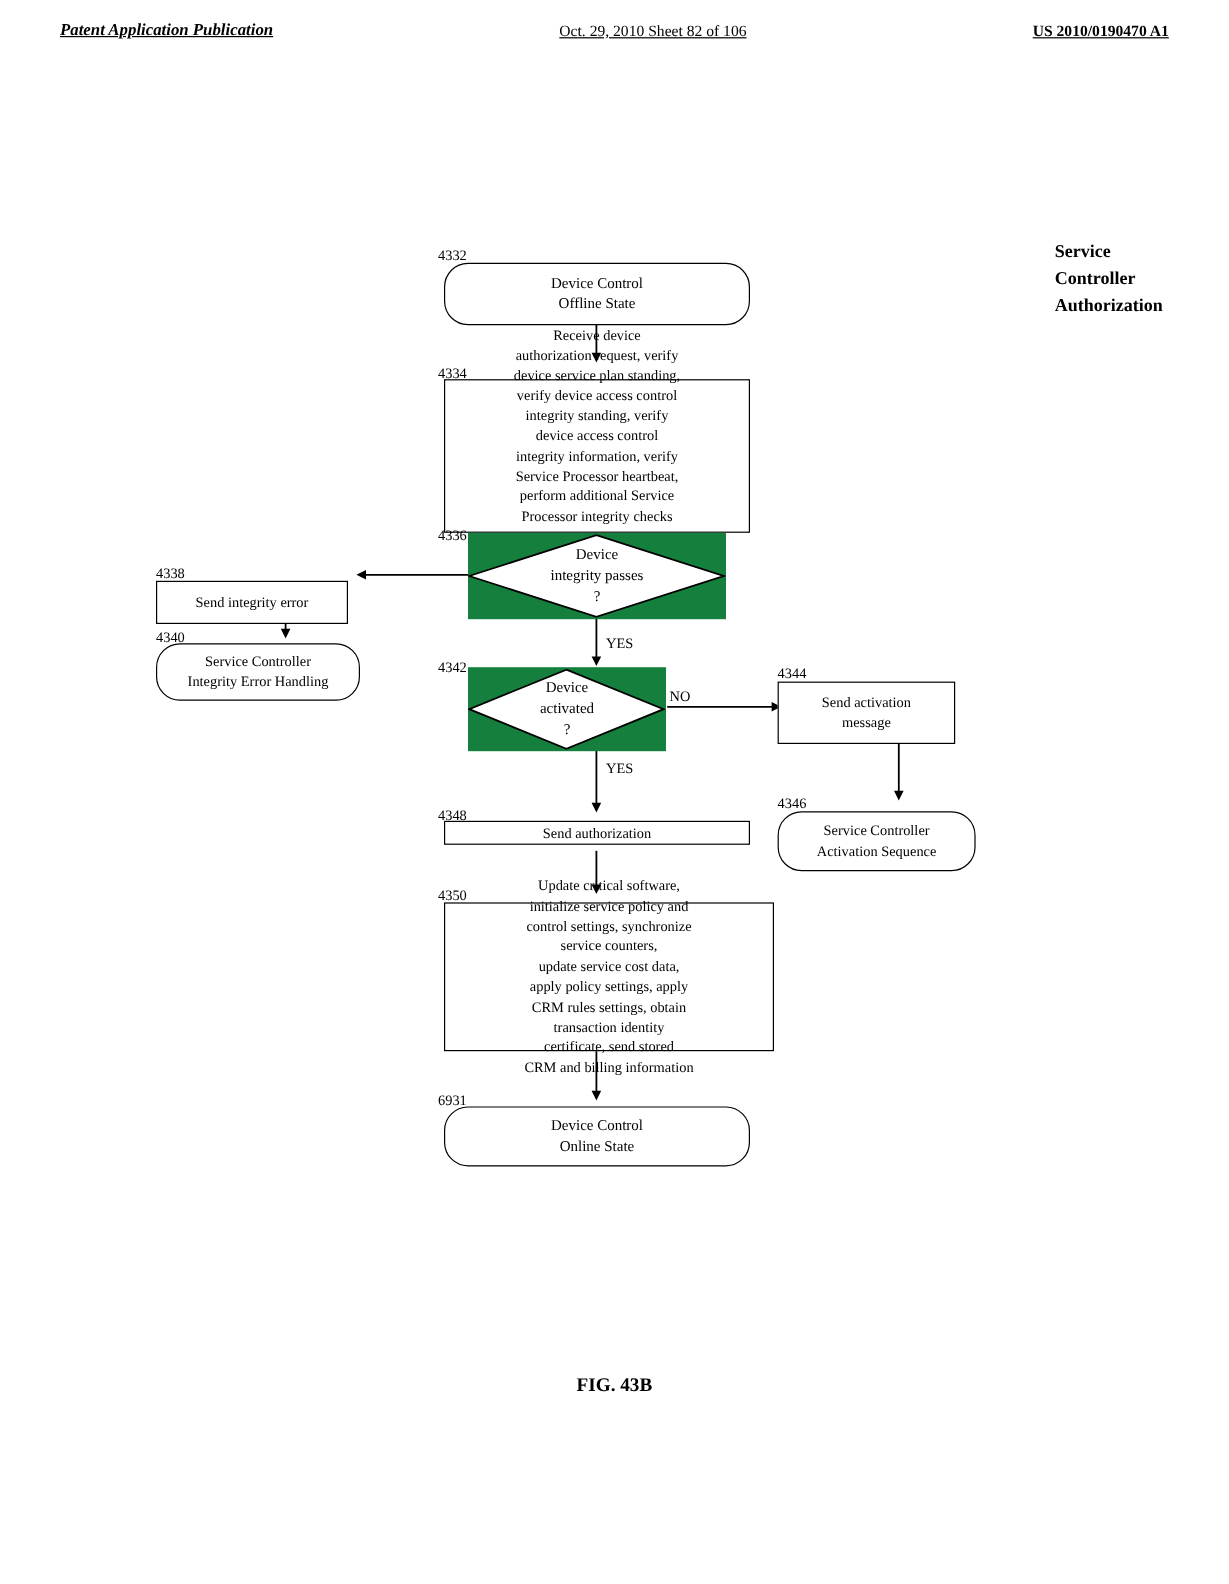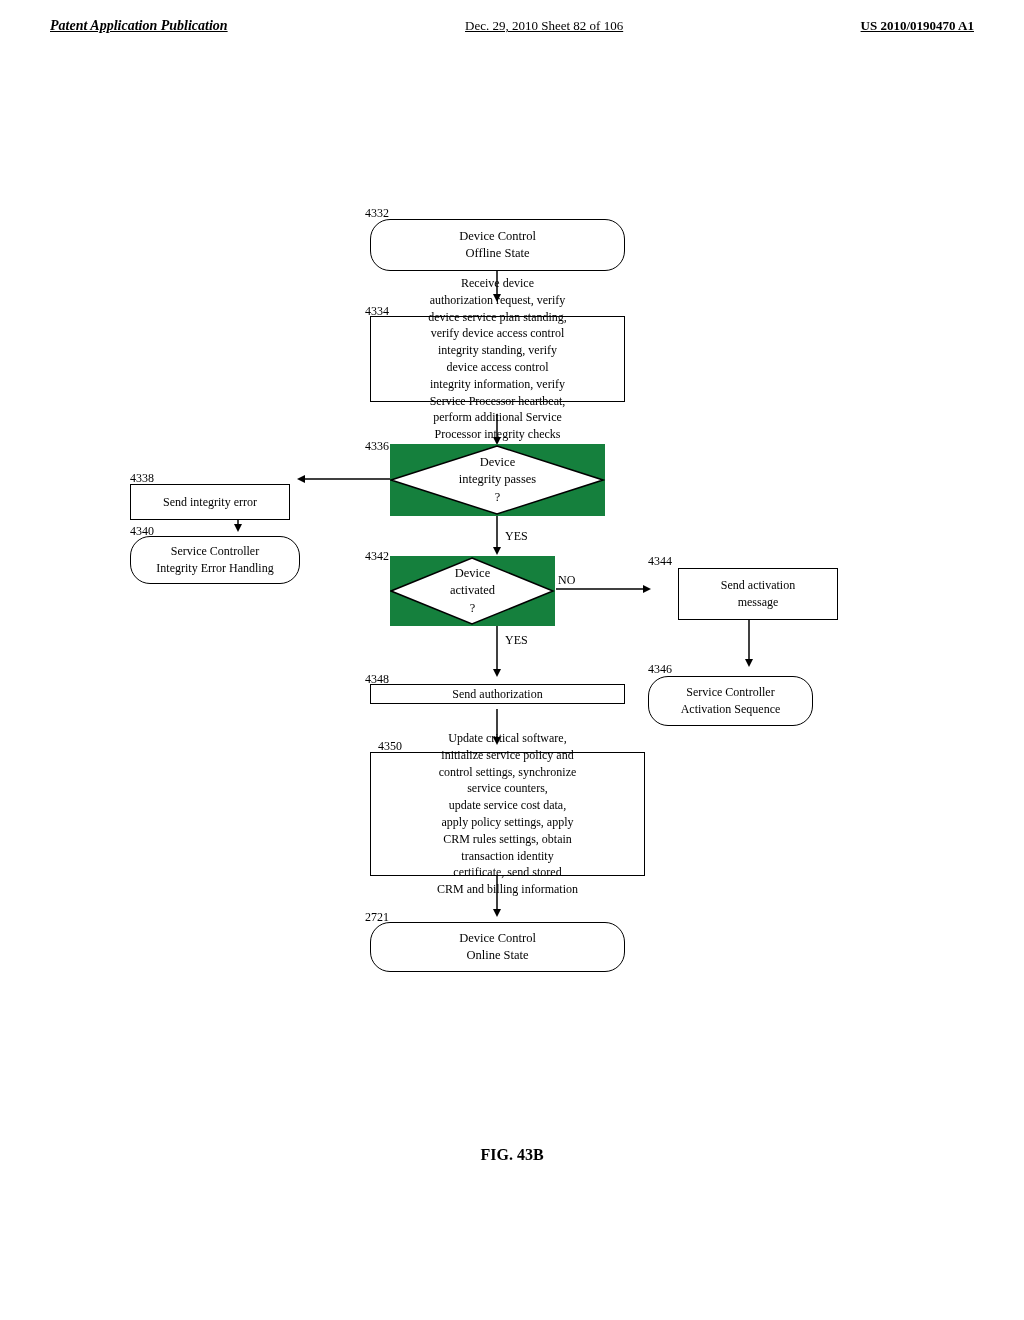--- a/index.html
+++ b/index.html
@@ -107,26 +107,31 @@
       font-weight: bold;
       font-family: 'Times New Roman', Times, serif;
       margin-top: 40px;
     }
   </style>
 </head>
 <body>
 
 <div class="header">
   <div class="header-left">Patent Application Publication</div>
-  <div class="header-center">Dec. 29, 2010   Sheet 82 of 106</div>
+  <div class="header-center">Oct. 29, 2010   Sheet 82 of 106</div>
   <div class="header-right">US 2010/0190470 A1</div>
 </div>
 
 <div class="diagram-area">
 
+  <div class="side-label" style="right: 55px; top: 155px; text-align: left; font-size:15px; font-weight:bold; line-height:1.5;">
+    <span>Service</span><br>
+    <span>Controller</span><br>
+    <span>Authorization</span>
+  </div>
 
   <svg class="arrow-svg" style="left:0;top:0;width:1024px;height:1160px;">
 
     <line x1="497" y1="225" x2="497" y2="255" stroke="#000" stroke-width="1.5"></line>
     <polygon points="497,258 493,250 501,250" fill="#000"></polygon>
 
     <line x1="497" y1="370" x2="497" y2="398" stroke="#000" stroke-width="1.5"></line>
     <polygon points="497,401 493,393 501,393" fill="#000"></polygon>
 
     <line x1="440" y1="435" x2="300" y2="435" stroke="#000" stroke-width="1.5"></line>
@@ -162,21 +167,21 @@
     <text x="558" y="540" font-size="12" font-family="Times New Roman, serif">NO</text>
   </svg>
 
   <div class="node-label" style="left: 365px; top: 162px;">4332</div>
   <div class="box box-rounded" style="left: 370px; top: 175px; width: 255px; height: 52px; padding: 4px 10px;">
     <span style="white-space: pre-line;">Device Control
 Offline State</span>
   </div>
 
   <div class="node-label" style="left: 365px; top: 260px;">4334</div>
-  <div class="box box-rect" style="left: 370px; top: 272px; width: 255px; height: 86px; padding: 4px 8px; font-size:12px;">
+  <div class="box box-rect" style="left: 370px; top: 272px; width: 255px; height: 128px; padding: 4px 8px; font-size:12px;align-items:flex-end;">
     <span style="white-space: pre-line;">Receive device
 authorization request, verify
 device service plan standing,
 verify device access control
 integrity standing, verify
 device access control
 integrity information, verify
 Service Processor heartbeat,
 perform additional Service
 Processor integrity checks</span>
@@ -215,51 +220,51 @@
       </svg>
     </div>
     <div class="diamond-label">
       <span style="white-space: pre-line;">Device
 activated
 ?</span>
     </div>
   </div>
 
   <div class="node-label" style="left: 648px; top: 510px;">4344</div>
-  <div class="box box-rect" style="left: 648px; top: 524px; width: 160px; height: 52px; padding: 4px 8px; font-size:12px;margin-left:30px;">
+  <div class="box box-rect" style="left: 648px; top: 524px; width: 148px; height: 52px; padding: 4px 8px; font-size:12px;">
     <span style="white-space: pre-line;">Send activation
 message</span>
   </div>
 
   <div class="node-label" style="left: 648px; top: 618px;">4346</div>
   <div class="box box-rounded" style="left: 648px; top: 632px; width: 165px; height: 50px; padding: 4px 8px; font-size:12px;">
     <span style="white-space: pre-line;">Service Controller
 Activation Sequence</span>
   </div>
 
   <div class="node-label" style="left: 365px; top: 628px;">4348</div>
   <div class="box box-rect" style="left: 370px; top: 640px; width: 255px; height: 20px; padding: 4px 8px; font-size:12px;">
     <span style="white-space: pre-line;">Send authorization</span>
   </div>
 
-  <div class="node-label" style="left: 365px; top: 695px; margin-left: 13px;">4350</div>
+  <div class="node-label" style="left: 365px; top: 695px;">4350</div>
   <div class="box box-rect" style="left: 370px; top: 708px; width: 275px; height: 124px; padding: 4px 8px; font-size:12px;">
     <span style="white-space: pre-line;">Update critical software,
 initialize service policy and
 control settings, synchronize
 service counters,
 update service cost data,
 apply policy settings, apply
 CRM rules settings, obtain
 transaction identity
 certificate, send stored
 CRM and billing information</span>
   </div>
 
-  <div class="node-label" style="left: 365px; top: 866px;">2721</div>
+  <div class="node-label" style="left: 365px; top: 866px;">6931</div>
   <div class="box box-rounded" style="left: 370px; top: 878px; width: 255px; height: 50px; padding: 4px 10px;">
     <span style="white-space: pre-line;">Device Control
 Online State</span>
   </div>
 
   <div class="fig-caption" style="bottom: 40px; left: 50%; transform: translateX(-50%); position: absolute;">FIG. 43B</div>
 
 </div>
 
 </body></html>

